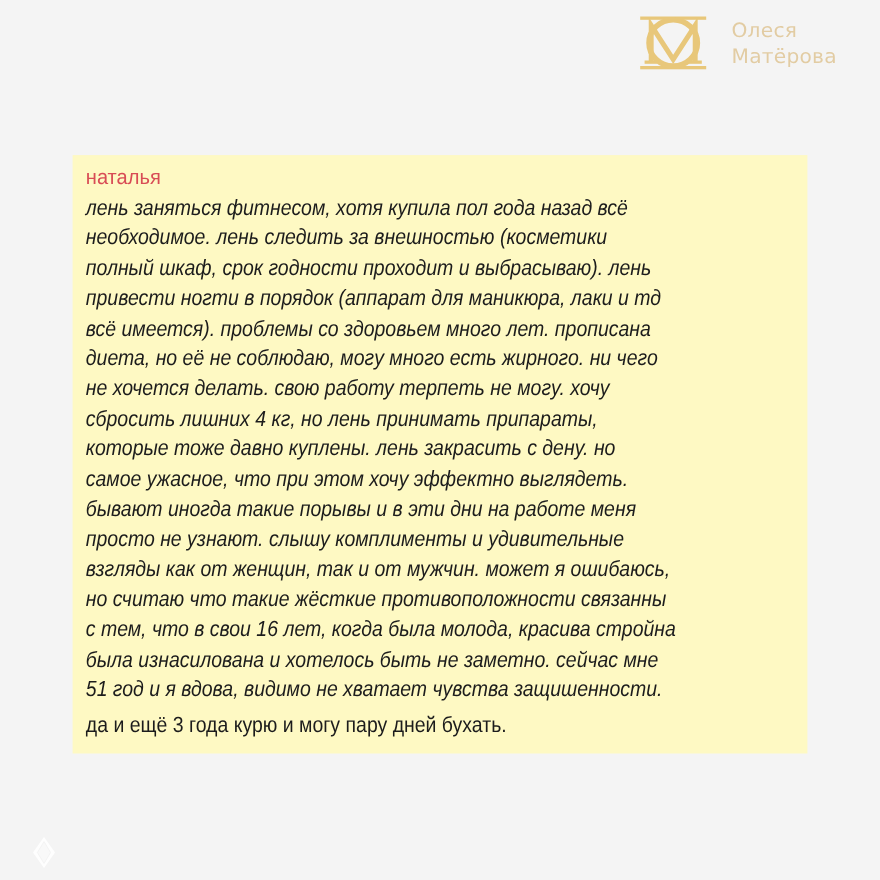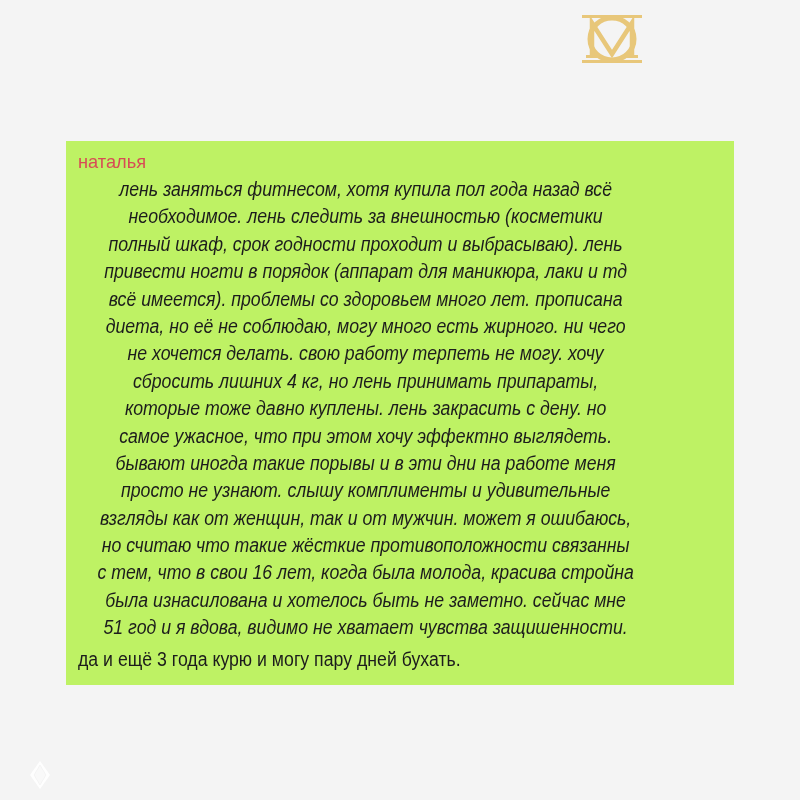--- a/index.html
+++ b/index.html
@@ -43,22 +43,21 @@
     .logo-text div {
       transform: scaleX(1.02);
       transform-origin: left center;
     }
     .card {
       position: absolute;
       left: 66px;
       top: 141px;
       width: 668px;
       height: 544px;
-      background: #bef264;
-      text-align: center;
+      background: #fef9c3;
     }
     .author {
       position: absolute;
       left: 12px;
       top: 9px;
       color: #d84c55;
       font-size: 19px;
       line-height: 24px;
       white-space: nowrap;
       transform: scaleX(0.96);
@@ -110,20 +109,24 @@
 
     <rect x="4" y="46" width="60" height="3" fill="#e8c77a"></rect>
 
     <ellipse cx="34" cy="25" rx="22" ry="21" fill="none" stroke="#e8c77a" stroke-width="5"></ellipse>
 
     <path d="M14 43 L14 9 L34 40 L54 9 L54 43" fill="none" stroke="#e8c77a" stroke-width="4.5" stroke-linejoin="miter"></path>
 
     <rect x="8" y="41" width="12" height="3" fill="#e8c77a"></rect>
     <rect x="48" y="41" width="12" height="3" fill="#e8c77a"></rect>
   </svg>
+  <div class="logo-text">
+    <div>Олеся</div>
+    <div>Матёрова</div>
+  </div>
 </div>
 
 <div class="card">
   <div class="author">наталья</div>
   <div class="lines">
     <div class="line">лень заняться фитнесом, хотя купила пол года назад всё</div>
     <div class="line">необходимое. лень следить за внешностью (косметики</div>
     <div class="line">полный шкаф, срок годности проходит и выбрасываю). лень</div>
     <div class="line">привести ногти в порядок (аппарат для маникюра, лаки и тд</div>
     <div class="line">всё имеется). проблемы со здоровьем много лет. прописана</div>

